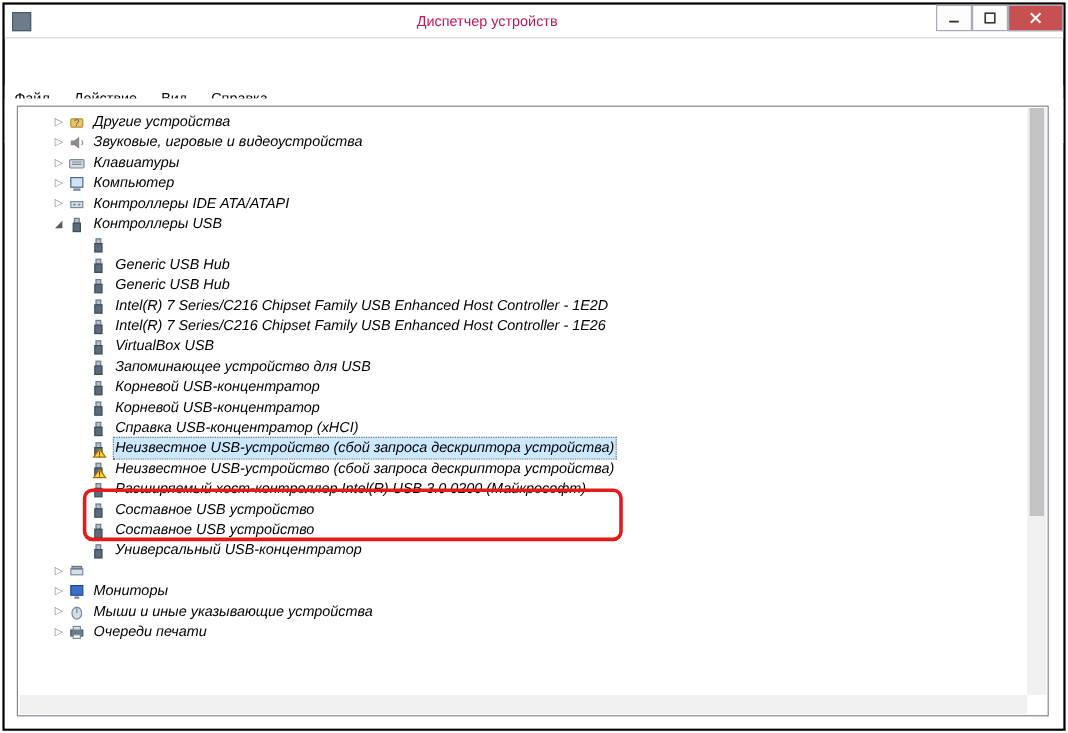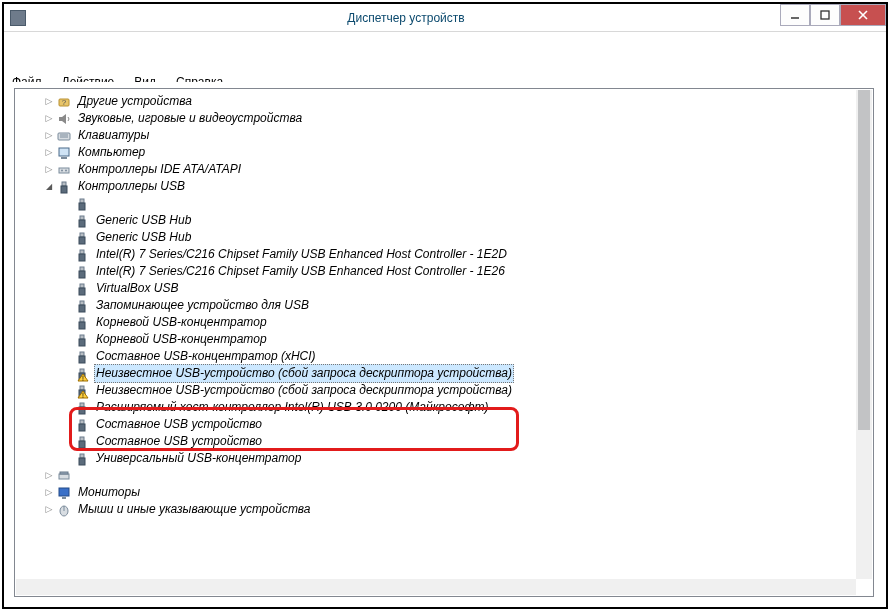--- a/index.html
+++ b/index.html
@@ -1,20 +1,20 @@
 <!DOCTYPE html>
 <html><head>
 <meta charset="utf-8">
 <style>
   * { box-sizing: border-box; }
   body { margin:0; padding:2px; background:#fff; font-family:"Segoe UI",Tahoma,sans-serif; font-size:12px; color:#000; }
   .outer { border:2px solid #000; width:886px; height:607px; position:relative; background:#fff; }
   .titlebar { height:28px; background:#fff; border-bottom:1px solid #d8d8d8; display:flex; align-items:center; }
   .titlebar .appicon { width:16px; height:16px; margin:0 6px; background:#6e7b8b; border:1px solid #4a5a6a; }
-  .titlebar .title { flex:1; text-align:center; font-size:12px; color:#0c4a6e; }
+  .titlebar .title { flex:1; text-align:center; font-size:12px; color:#be185d; }
   .winbtns { display:flex; height:100%; }
   .winbtn { width:30px; height:22px; border:1px solid #aab; background:#fdfdfd; display:flex; align-items:center; justify-content:center; margin-top:0; }
   .winbtn.close { background:#c75050; color:#fff; width:46px; }
   .winbtn svg { display:block; }
   .menubar { height:20px; padding:2px 4px 0; display:flex; gap:12px; background:#fff; border-bottom:1px solid #e4e4e4;margin-top:39px; }
   .menubar span { padding:2px 4px; }
   .toolbar { height:28px; background:#fff; border-bottom:1px solid #d8d8d8; display:flex; align-items:center; padding:0 6px; gap:2px; }
   .tbtn { width:22px; height:22px; border:1px solid transparent; display:flex; align-items:center; justify-content:center; }
   .tsep { width:1px; height:20px; background:#d0d0d0; margin:0 3px; }
   .content { position:absolute; top:78px; left:0; right:0; bottom:0; background:#fff; }
@@ -300,21 +300,21 @@
                   <span class="label">Корневой USB-концентратор</span>
                 </div>
               <div class="node">
                   <span class="expander none"></span>
                   <span class="devicon">
                     <svg width="14" height="14">
                       <rect x="5" y="2" width="4" height="4" fill="#b8bec4" stroke="#6b7b8b"></rect>
                       <rect x="4" y="6" width="6" height="7" fill="#5b6b7b" stroke="#3b4b5b"></rect>
                     </svg>
                   </span>
-                  <span class="label">Составное USB-концентратор (xHCI)</span>
+                  <span class="label">Справка USB-концентратор (xHCI)</span>
                 </div>
               <div class="node selected">
                   <span class="expander none"></span>
                   <span class="devicon">
                     <svg width="14" height="14">
                       <rect x="5" y="2" width="4" height="4" fill="#b8bec4" stroke="#6b7b8b"></rect>
                       <rect x="4" y="6" width="6" height="7" fill="#5b6b7b" stroke="#3b4b5b"></rect>
                       <path d="M8 7 L13 14 L3 14 Z" fill="#ffd040" stroke="#a07000"></path>
                       <text x="8" y="13.5" font-size="7" text-anchor="middle" fill="#000">!</text>
                     </svg>
@@ -400,20 +400,31 @@
               <span class="expander closed"></span>
               <span class="devicon">
                   <svg width="14" height="14">
                     <ellipse cx="7" cy="8" rx="4" ry="5" fill="#d8dde2" stroke="#7b8b9b"></ellipse>
                     <line x1="7" y1="3" x2="7" y2="8" stroke="#7b8b9b"></line>
                   </svg>
                 </span>
               <span class="label">Мыши и иные указывающие устройства</span>
             </div>
 
+            <div class="node">
+              <span class="expander closed"></span>
+              <span class="devicon">
+                  <svg width="14" height="14">
+                    <rect x="2" y="5" width="10" height="5" fill="#6b7b8b" stroke="#4b5b6b"></rect>
+                    <rect x="4" y="2" width="6" height="3" fill="#d8dde2" stroke="#7b8b9b"></rect>
+                    <rect x="4" y="9" width="6" height="3" fill="#fff" stroke="#7b8b9b"></rect>
+                  </svg>
+                </span>
+              <span class="label">Очереди печати</span>
+            </div>
 
           </div>
         </div>
 
         <div class="highlight-box" style="top:317px; left:53px; width:450px; height:44px;"></div>
 
       </div>
       <div class="vscroll">
           <div class="thumb"></div>
         </div>

